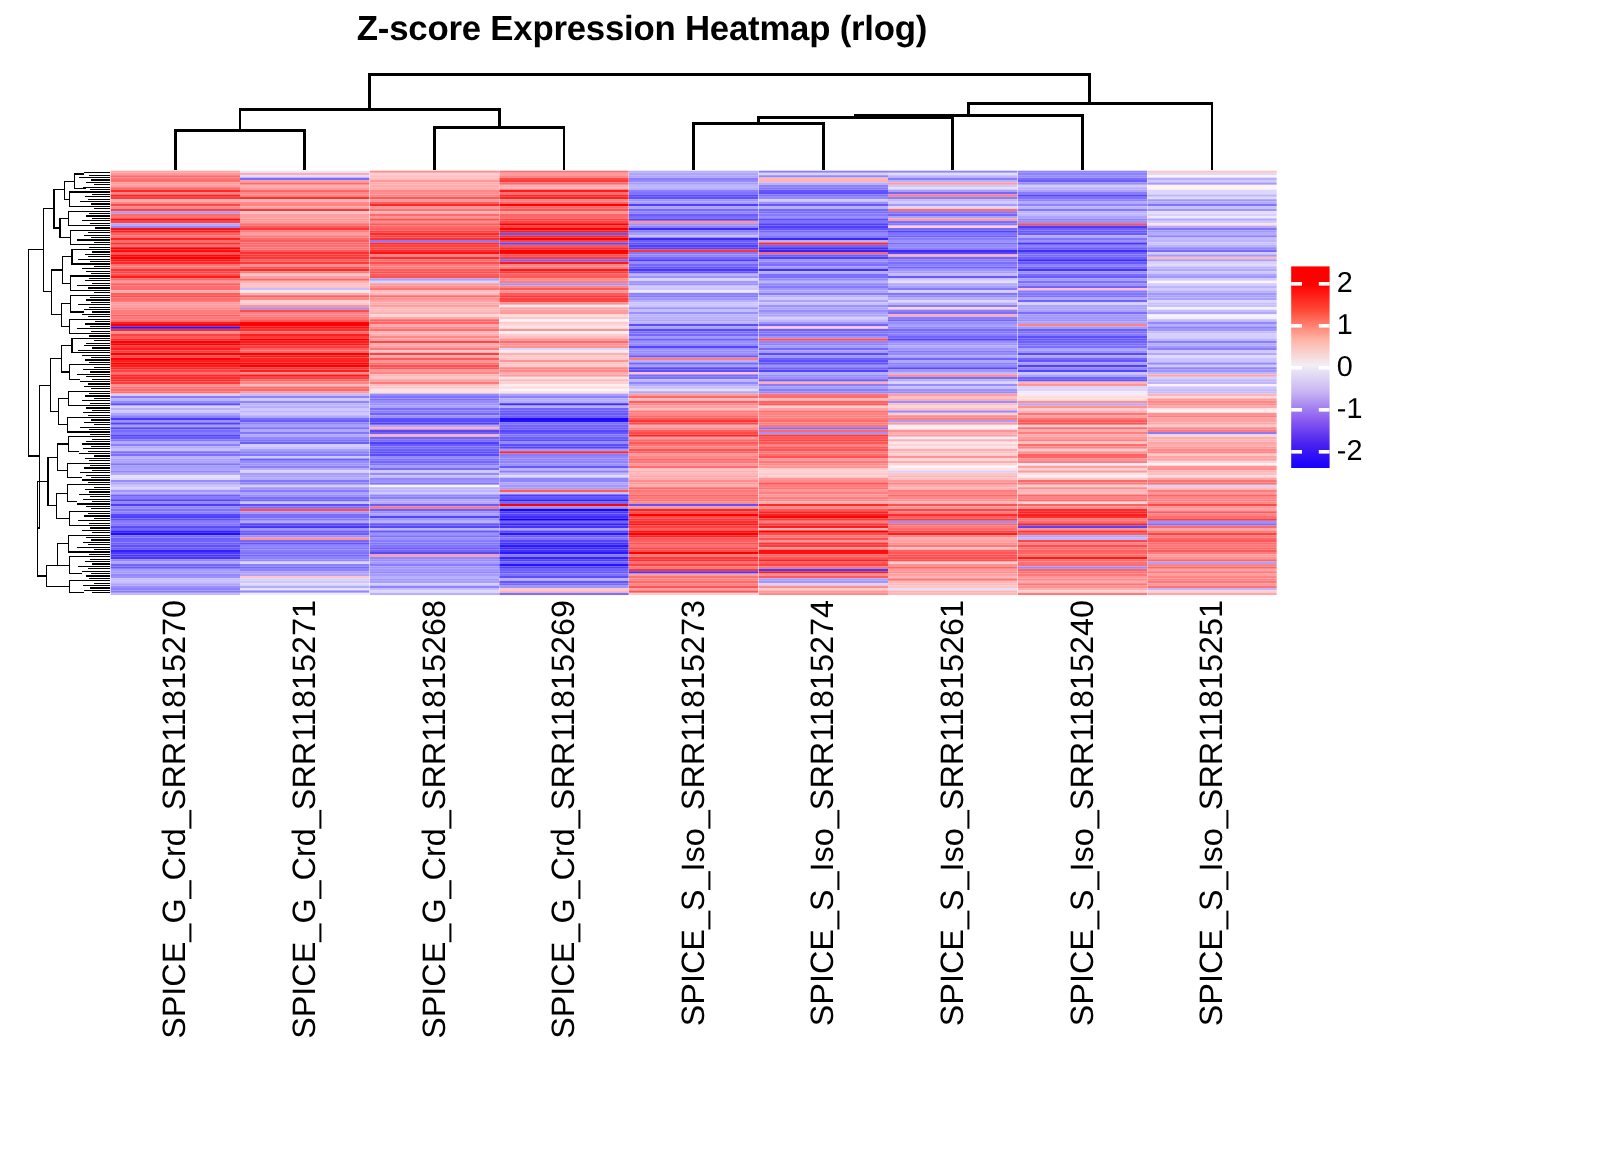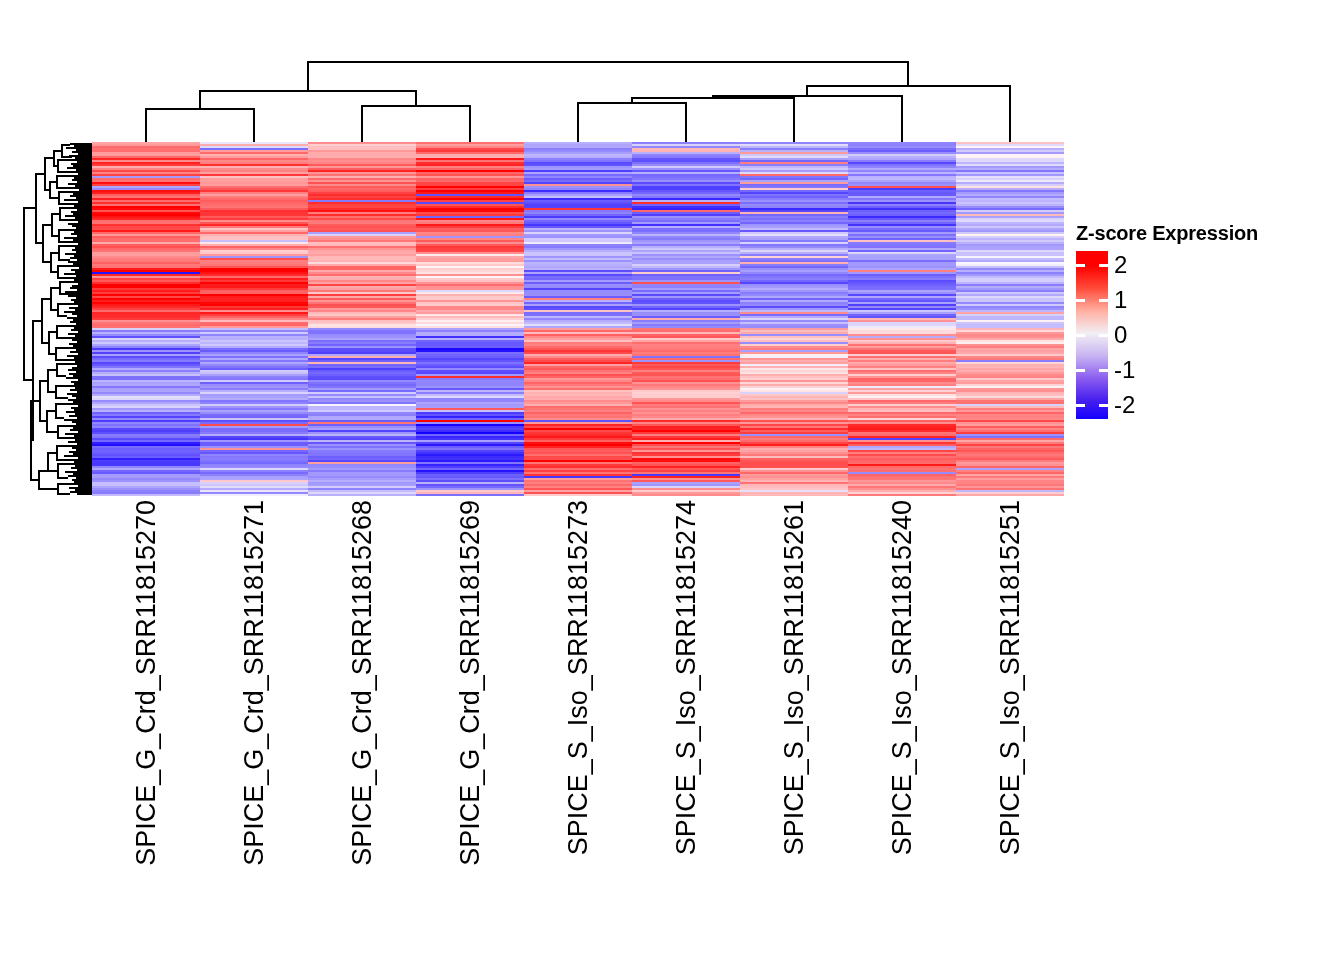--- a/index.html
+++ b/index.html
@@ -127,20 +127,21 @@
     color: #000000;
     transform: translateY(-50%);
     white-space: nowrap;
   }
 </style>
 </head>
 <body>
 
 <div id="root">
 
+  <div id="plot-title">Z-score Expression Heatmap (rlog)</div>
 
   <div id="col-dendrogram">
     <svg width="972" height="86" viewBox="0 0 972 86">
       <g stroke="#000000" stroke-width="2.2" fill="none" shape-rendering="crispEdges">
 
         <path d="M54,86 L54,53 L162,53 L162,86"></path>
 
         <path d="M270,86 L270,50 L378,50 L378,86"></path>
 
         <path d="M108,53 L108,35 L324,35 L324,50"></path>
@@ -2022,21 +2023,20 @@
       </div>
       <div class="col-label-slot">
         <div class="col-label">SPICE_S_Iso_SRR11815240</div>
       </div>
       <div class="col-label-slot">
         <div class="col-label">SPICE_S_Iso_SRR11815251</div>
       </div>
     </div>
 
   <div id="legend">
-    <div id="legend-title">Z-score Expression</div>
     <div id="legend-body">
       <div id="legend-gradient"></div>
     <div class="legend-tick-left" style="top: 12.5px;"></div>
         <div class="legend-tick-right" style="top: 12.5px;"></div>
         <div class="legend-tick-label" style="top: 14px;">2</div>
         <div class="legend-tick-left" style="top: 47.5px;"></div>
         <div class="legend-tick-right" style="top: 47.5px;"></div>
         <div class="legend-tick-label" style="top: 49px;">1</div>
         <div class="legend-tick-left" style="top: 82.5px;"></div>
         <div class="legend-tick-right" style="top: 82.5px;"></div>

